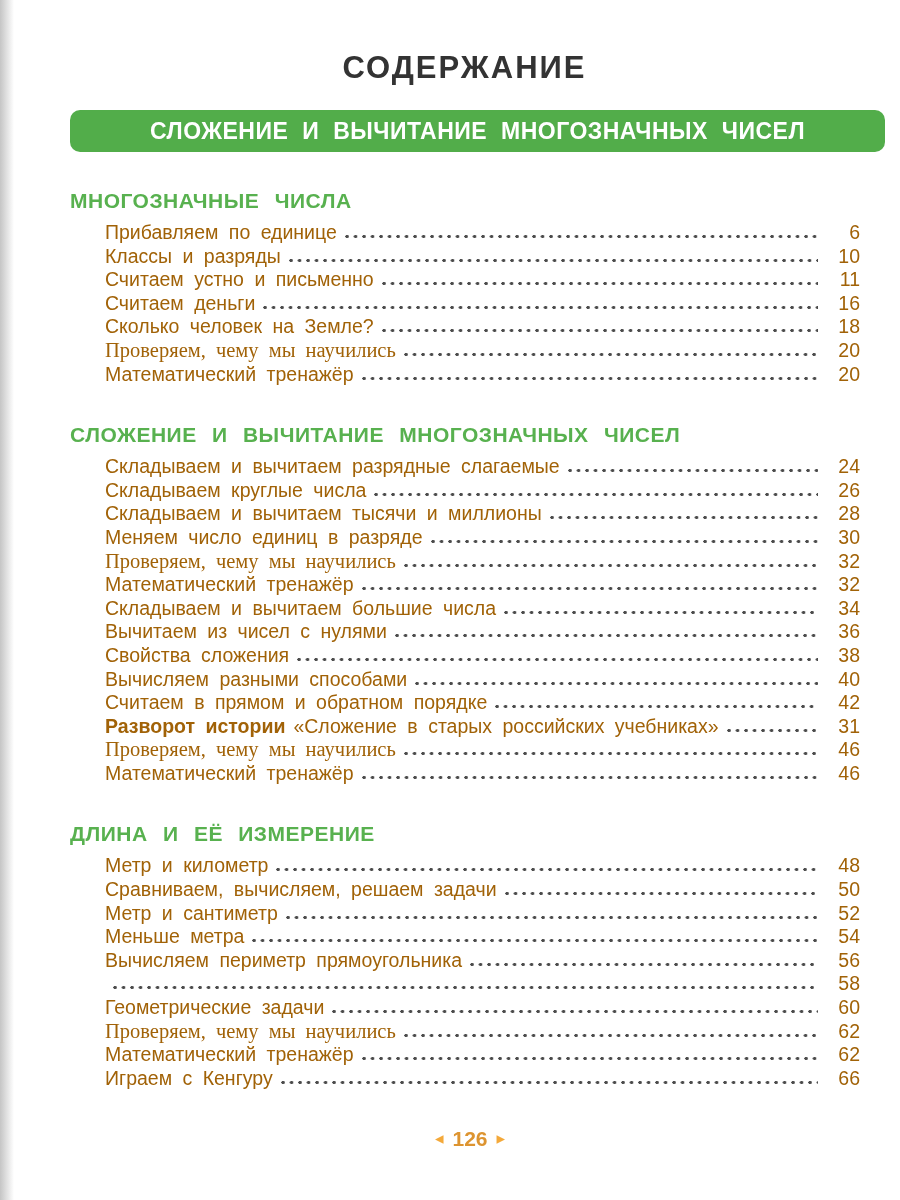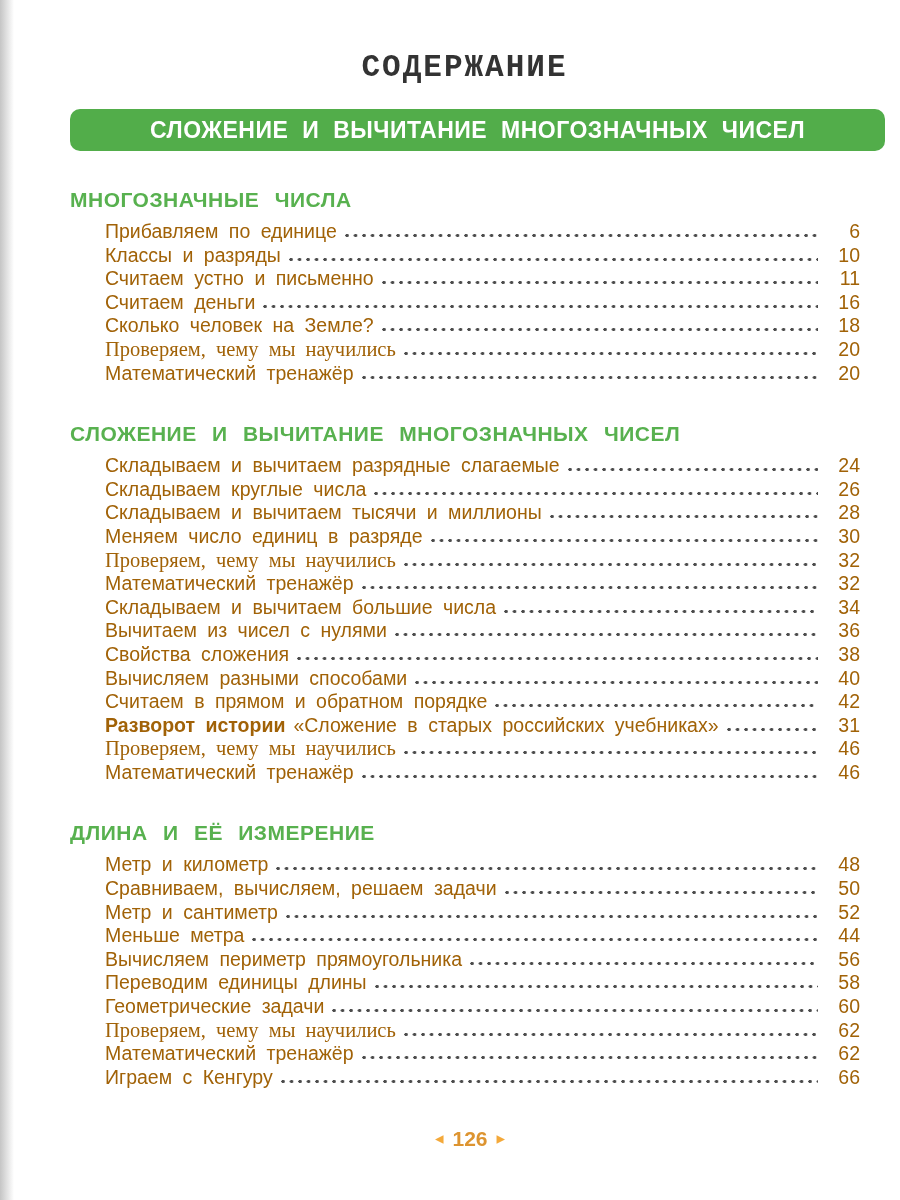--- a/index.html
+++ b/index.html
@@ -17,21 +17,20 @@
     pointer-events: none;
   }
   .page-title {
     margin: 0;
     padding: 50px 15px 0 44px;
     text-align: center;
     font-size: 31px;
     font-weight: bold;
     color: #333333;
     letter-spacing: 2px;
-    font-family: Liberation Mono, monospace;
   }
   .banner {
     margin: 24px 15px 0 70px;
     height: 42px;
     background: #52ad4a;
     border-radius: 10px;
     display: flex; align-items: center; justify-content: center;
     color: #ffffff;
     font-weight: bold;
     font-size: 23px;
@@ -242,29 +241,28 @@
           <span class="toc-page">50</span>
         </div>
         <div class="toc-row">
           <span class="toc-title">Метр и сантиметр</span>
           <span class="toc-dots"></span>
           <span class="toc-page">52</span>
         </div>
         <div class="toc-row">
           <span class="toc-title">Меньше метра</span>
           <span class="toc-dots"></span>
-          <span class="toc-page">44</span>
+          <span class="toc-page">54</span>
         </div>
         <div class="toc-row">
           <span class="toc-title">Вычисляем периметр прямоугольника</span>
           <span class="toc-dots"></span>
           <span class="toc-page">56</span>
         </div>
         <div class="toc-row">
-          <span class="toc-title">Переводим единицы длины</span>
           <span class="toc-dots"></span>
           <span class="toc-page">58</span>
         </div>
         <div class="toc-row">
           <span class="toc-title">Геометрические задачи</span>
           <span class="toc-dots"></span>
           <span class="toc-page">60</span>
         </div>
         <div class="toc-row italic">
           <span class="toc-title">Проверяем, чему мы научились</span>

